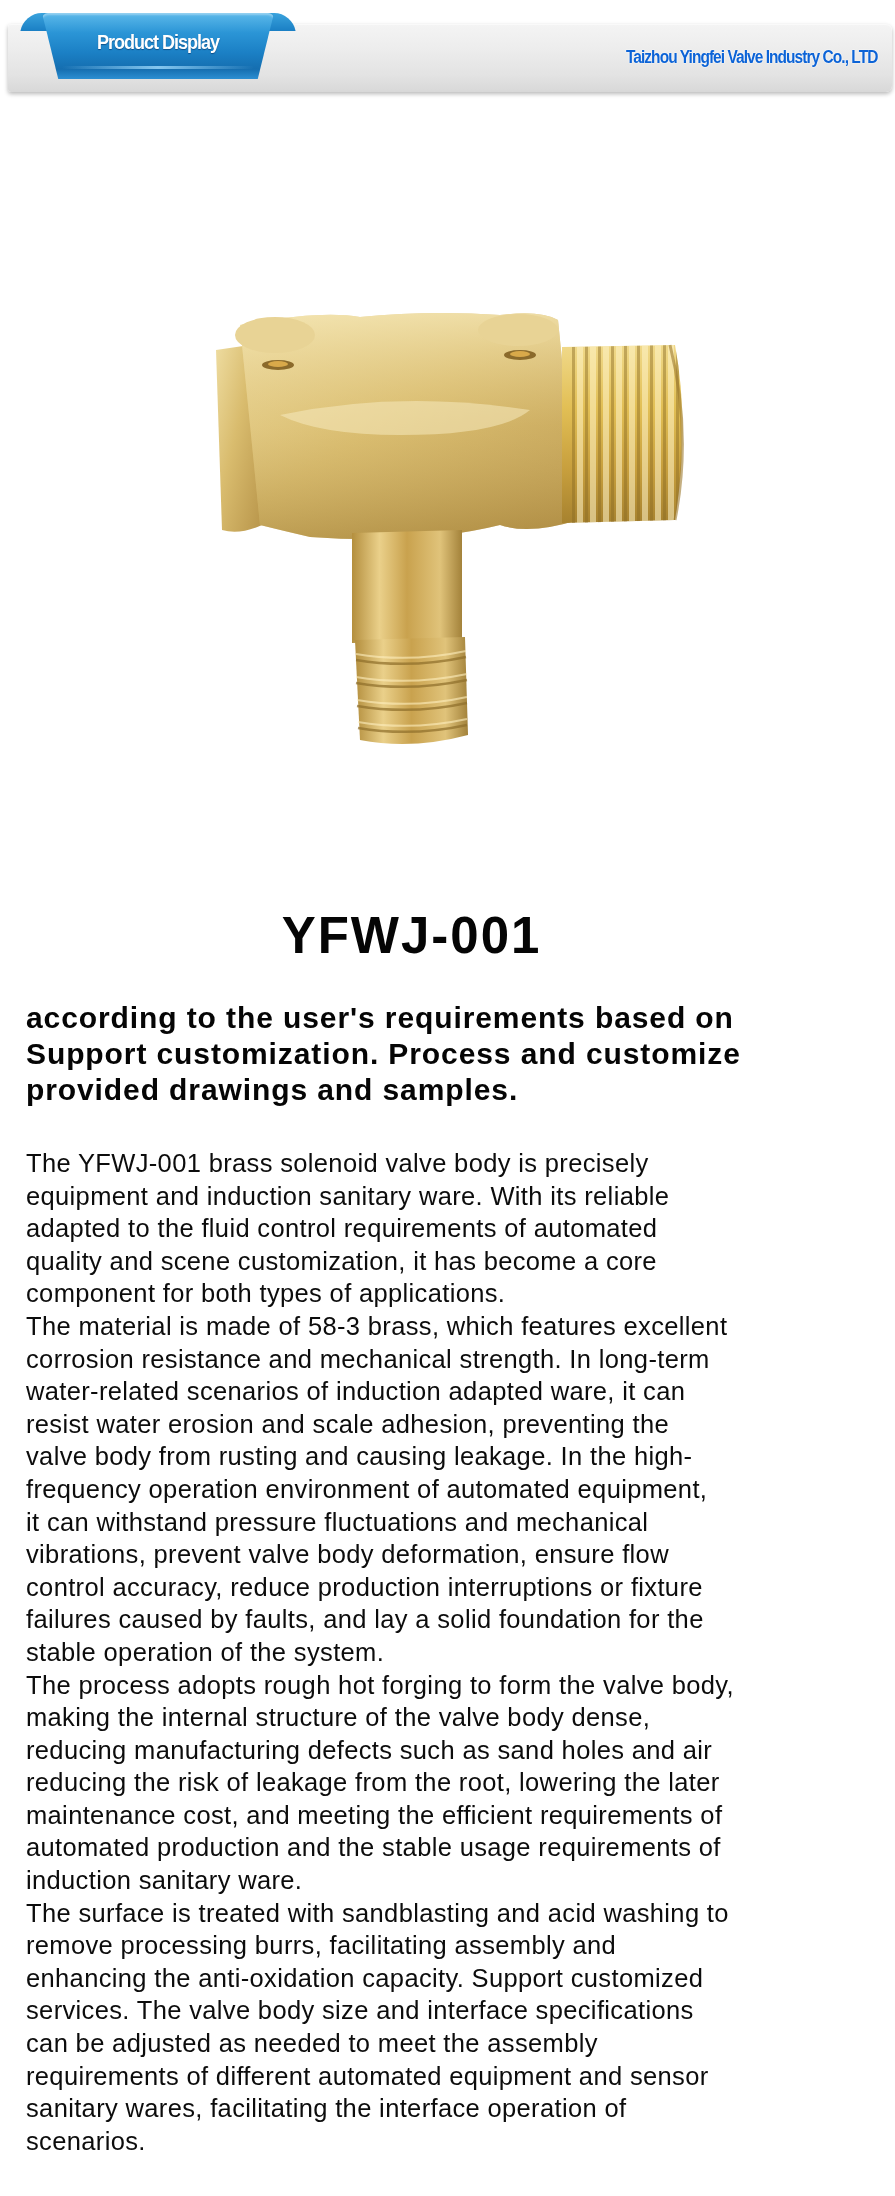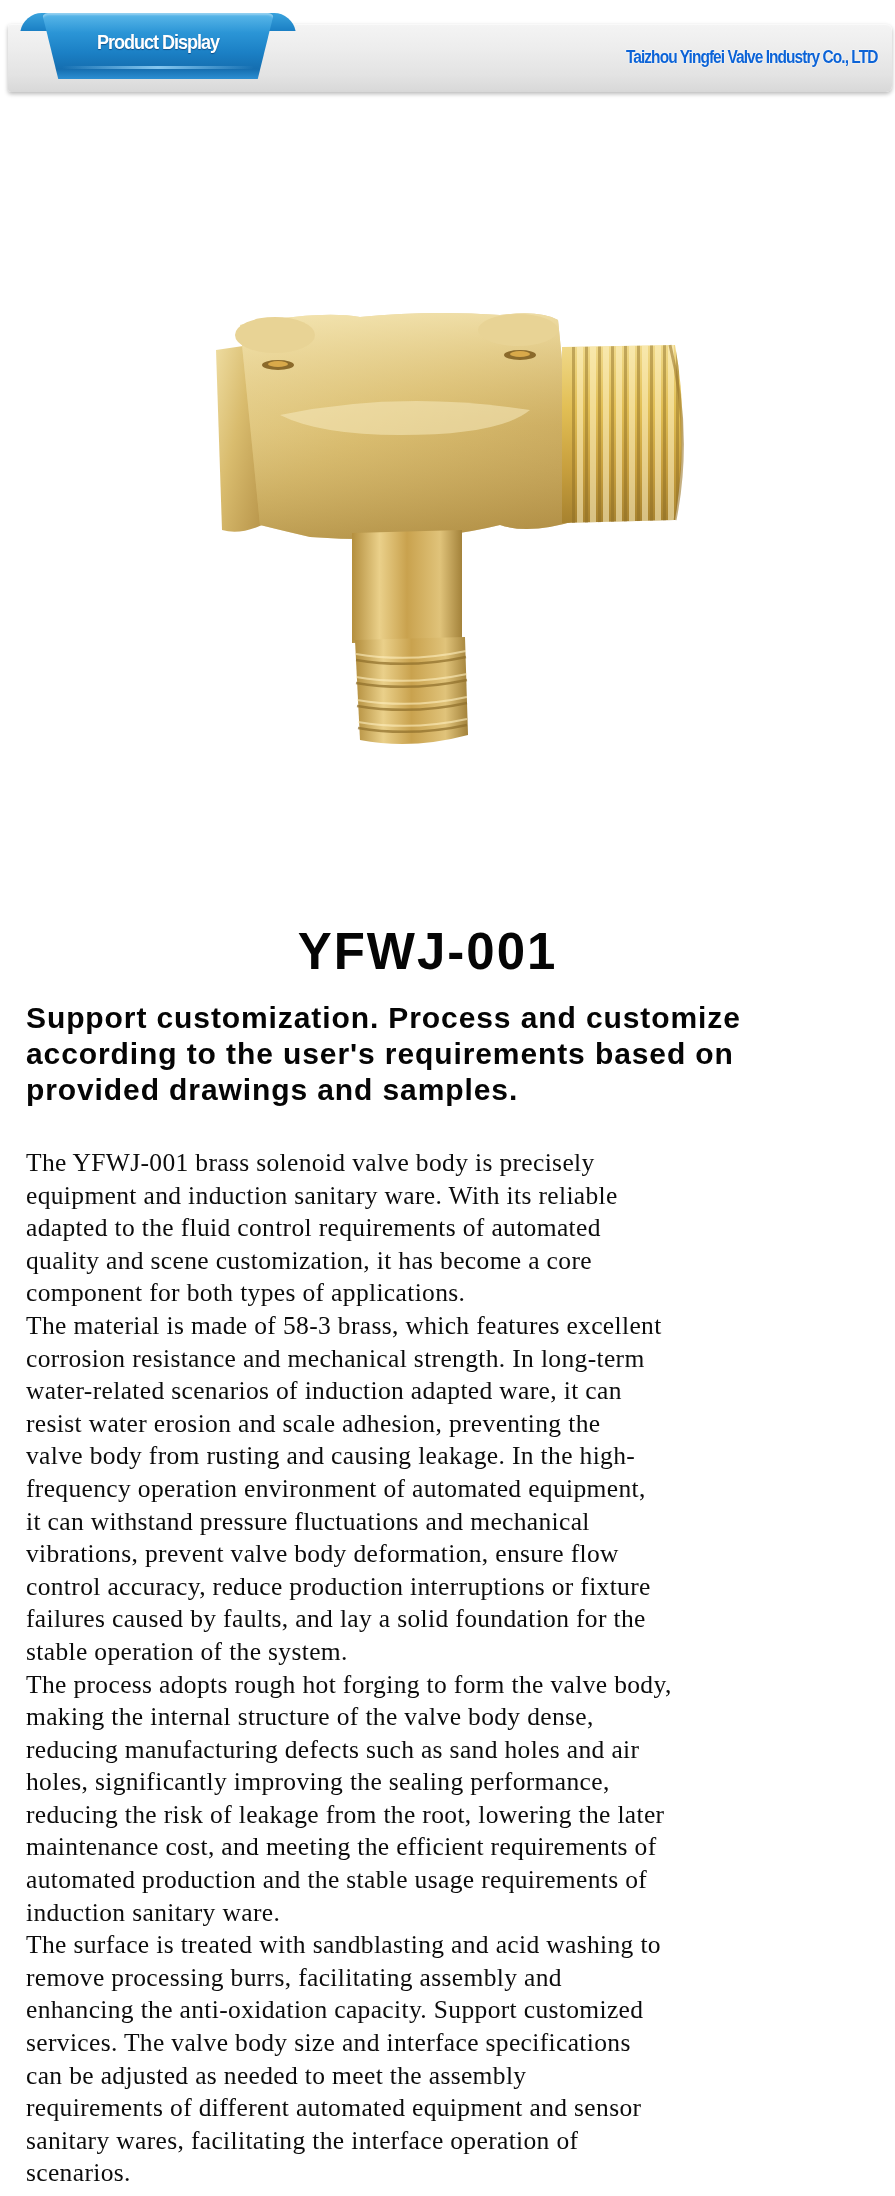--- a/index.html
+++ b/index.html
@@ -101,41 +101,41 @@
       position: absolute;
       left: 0; top: 906px;
       width: 823px;
       text-align: center;
       font-family: "Liberation Sans", sans-serif;
       font-weight: bold;
       font-size: 51px;
       letter-spacing: 2px;
       line-height: 60px;
       color: #050505;
-      margin: 16px;
+      margin: 0;
     }
     .headline {
       position: absolute;
       left: 26px; top: 1000px;
       width: 860px;
       font-family: "Liberation Sans", sans-serif;
       font-weight: bold;
       font-size: 30px;
       letter-spacing: 0.9px;
       line-height: 36px;
       color: #050505;
       margin: 0;
     }
     .headline .line { display: block; white-space: nowrap; }
 
     .description {
       position: absolute;
       left: 26px; top: 1147px;
       width: 865px;
-      font-family: Liberation Serif, serif;
+      font-family: Liberation Sans, sans-serif;
       font-size: 25.5px;
       letter-spacing: 0.35px;
       line-height: 32.6px;
       color: #0c0c0c;
       margin: 0;
     }
     .description .line { display: block; white-space: nowrap; }
   </style>
 </head>
 <body>
@@ -215,22 +215,22 @@
       <path d="M156 392 Q210 401 267 389"></path>
       <path d="M157 415 Q212 424 267 412"></path>
       <path d="M158 437 Q212 446 267 434"></path>
     </g>
   </svg>
 </div>
 
 <h1 class="model-title">YFWJ-001</h1>
 
 <h2 class="headline">
+  <span class="line">according to the user's requirements based on</span>
   <span class="line">Support customization. Process and customize</span>
-  <span class="line">according to the user's requirements based on</span>
   <span class="line">provided drawings and samples.</span>
 </h2>
 
 <div class="description">
   <span class="line">The YFWJ-001 brass solenoid valve body is precisely</span>
   <span class="line">equipment and induction sanitary ware. With its reliable</span>
   <span class="line">adapted to the fluid control requirements of automated</span>
   <span class="line">quality and scene customization, it has become a core</span>
   <span class="line">component for both types of applications.</span>
   <span class="line">The material is made of 58-3 brass, which features excellent</span>
@@ -240,21 +240,20 @@
   <span class="line">valve body from rusting and causing leakage. In the high-</span>
   <span class="line">frequency operation environment of automated equipment,</span>
   <span class="line">it can withstand pressure fluctuations and mechanical</span>
   <span class="line">vibrations, prevent valve body deformation, ensure flow</span>
   <span class="line">control accuracy, reduce production interruptions or fixture</span>
   <span class="line">failures caused by faults, and lay a solid foundation for the</span>
   <span class="line">stable operation of the system.</span>
   <span class="line">The process adopts rough hot forging to form the valve body,</span>
   <span class="line">making the internal structure of the valve body dense,</span>
   <span class="line">reducing manufacturing defects such as sand holes and air</span>
-  <span class="line">holes, significantly improving the sealing performance,</span>
   <span class="line">reducing the risk of leakage from the root, lowering the later</span>
   <span class="line">maintenance cost, and meeting the efficient requirements of</span>
   <span class="line">automated production and the stable usage requirements of</span>
   <span class="line">induction sanitary ware.</span>
   <span class="line">The surface is treated with sandblasting and acid washing to</span>
   <span class="line">remove processing burrs, facilitating assembly and</span>
   <span class="line">enhancing the anti-oxidation capacity. Support customized</span>
   <span class="line">services. The valve body size and interface specifications</span>
   <span class="line">can be adjusted as needed to meet the assembly</span>
   <span class="line">requirements of different automated equipment and sensor</span>

